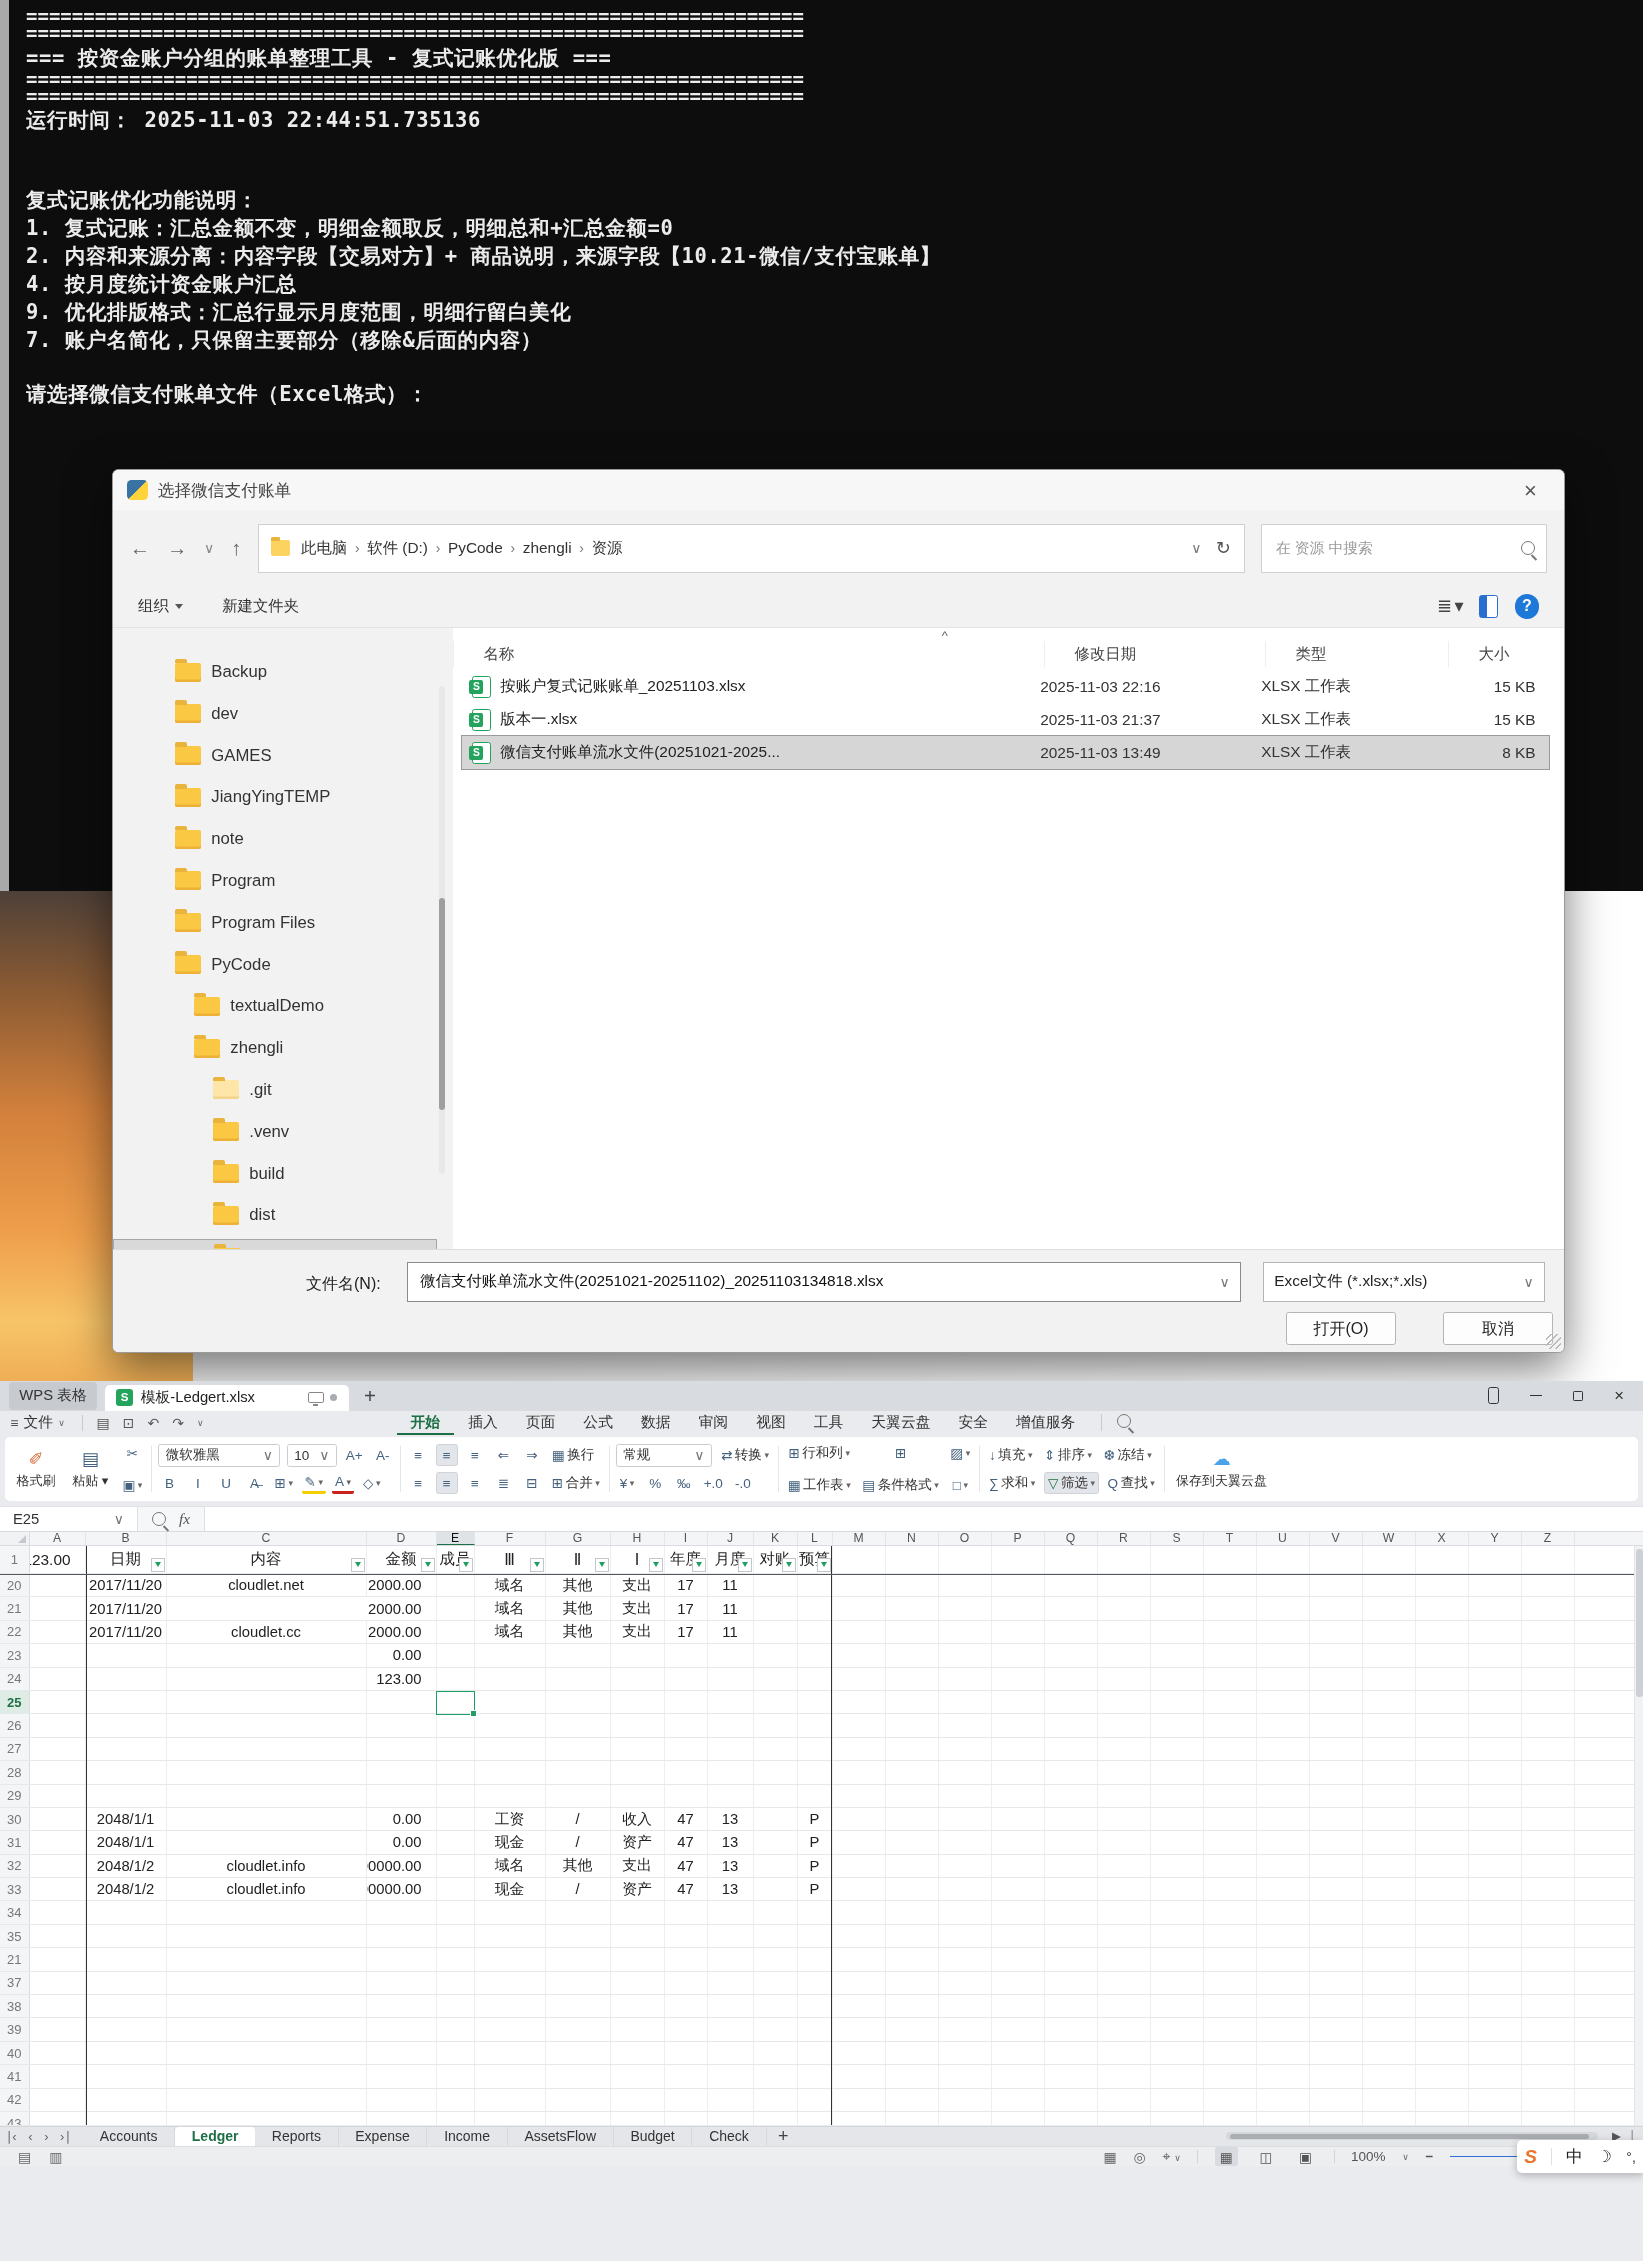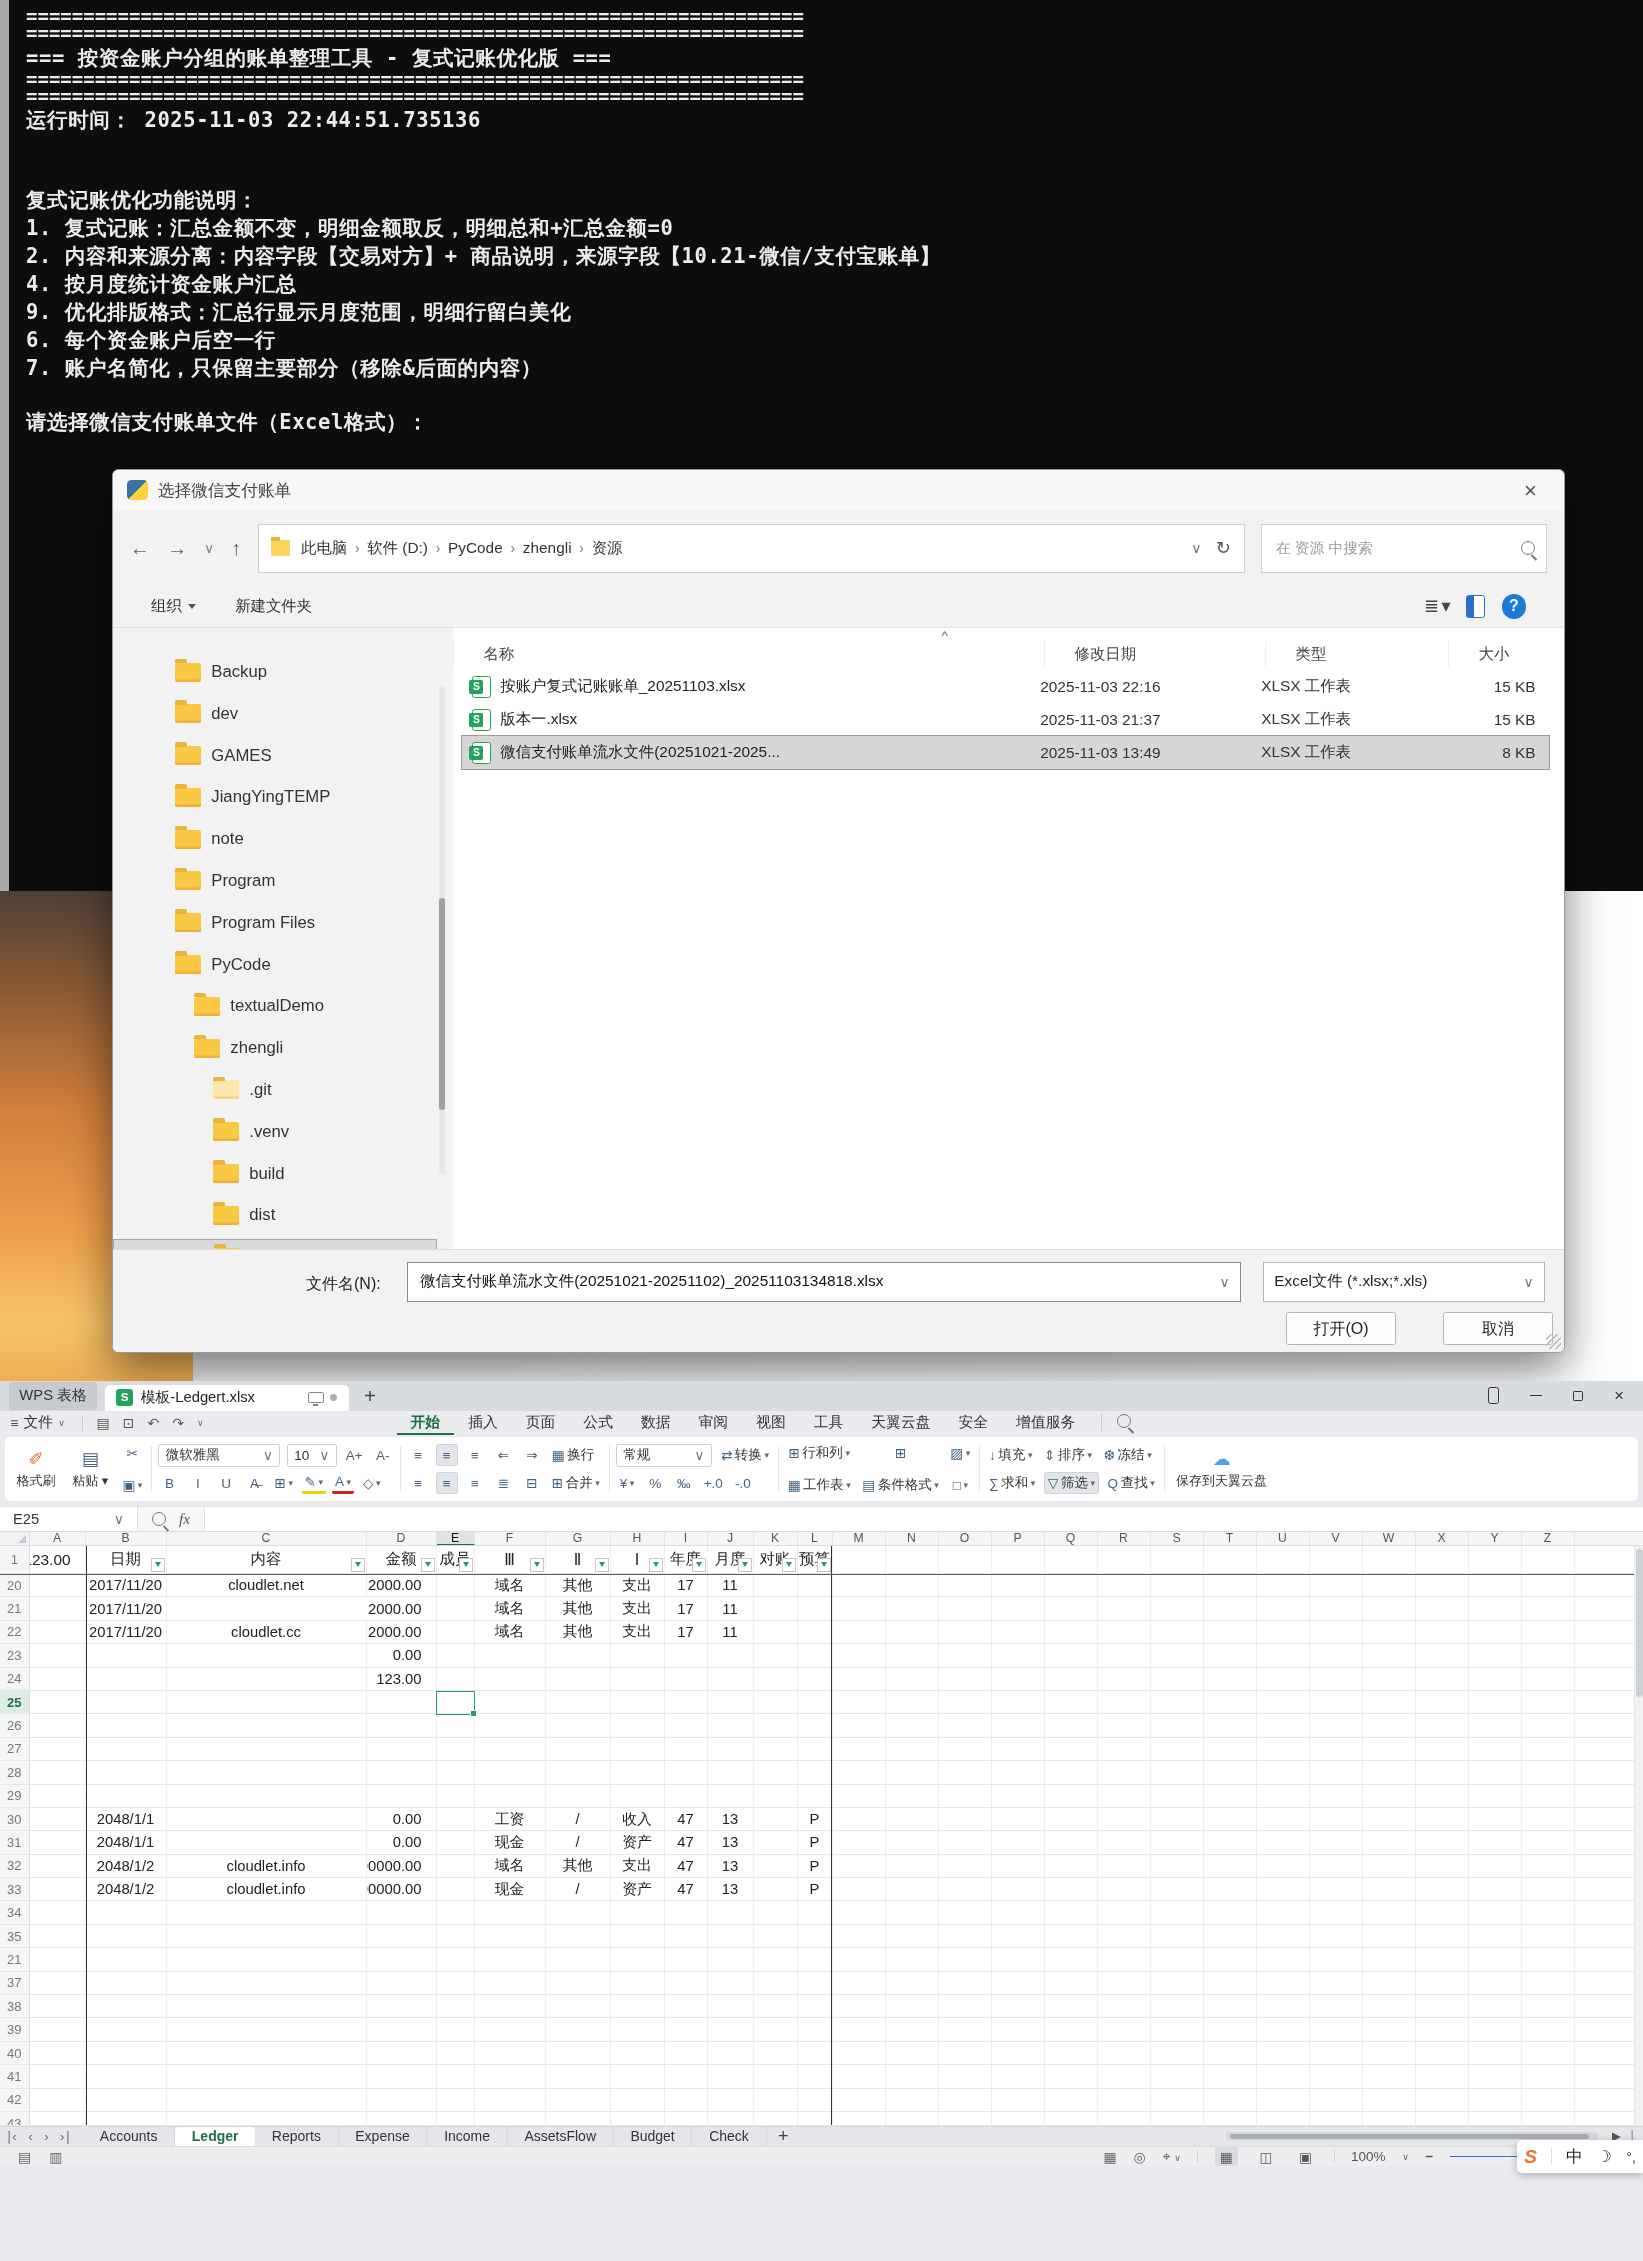--- a/index.html
+++ b/index.html
@@ -33,21 +33,21 @@
   .crumb-sep{font-size:14px;color:#777;padding:0 2.6px;}
   .mini-folder{width:19px;height:15.4px;background:#fbd35e;border-radius:1.9px;position:relative;margin:0 6.4px 0 2.6px;flex:0 0 auto;}
   .mini-folder::before{content:"";position:absolute;left:0;top:-3.2px;width:9px;height:3.9px;background:#e9b43c;border-radius:1.3px 1.3px 0 0;}
   #addr-caret{margin-left:auto;font-size:14px;color:#777;padding:0 10.3px;}
   #addr-refresh{font-size:18px;color:#555;padding:0 3.9px;}
   #search-box{width:286px;height:49px;background:#fff;border:0.6px solid #d0d0d0;display:flex;align-items:center;padding:0 11.6px;}
   #search-input{border:none;outline:none;flex:1;font-size:14.8px;color:#333;background:transparent;}
   #search-input::placeholder{color:#999;}
   .mag{width:14px;height:14px;border:1.9px solid #777;border-radius:50%;position:relative;flex:0 0 auto;}
   .mag::after{content:"";position:absolute;width:1.9px;height:7px;background:#777;left:11.6px;top:11.6px;transform:rotate(-45deg);}
-  #dlg-cmd{position:absolute;left:0;top:116px;right:0;height:42px;display:flex;align-items:center;padding:0 38px;border-bottom:0.6px solid #e3e3e3;justify-content:center;}
+  #dlg-cmd{position:absolute;left:0;top:116px;right:0;height:42px;display:flex;align-items:center;padding:0 25px;border-bottom:0.6px solid #e3e3e3;justify-content:center;}
   .cmd-item{font-size:15.4px;color:#333;margin-right:39px;display:flex;align-items:center;gap:6.4px;}
   .tri-down{width:0;height:0;border-left:4.5px solid transparent;border-right:4.5px solid transparent;border-top:5.8px solid #555;display:inline-block;}
   #cmd-right{margin-left:auto;display:flex;align-items:center;gap:16.7px;}
   #view-lines{font-size:18px;color:#444;letter-spacing:-1.3px;}
   #panel-icon{width:19px;height:23px;border:1.9px solid #2a6fd0;border-radius:2.6px;background:linear-gradient(90deg,#2a6fd0 40%,#fff 40%);}
   #help-icon{width:24.4px;height:24.4px;border-radius:50%;background:#1e78d7;color:#fff;font-size:16px;font-weight:bold;text-align:center;line-height:24.4px;}
   #dlg-body{position:absolute;left:0;top:158px;right:0;bottom:103px;}
   #tree{position:absolute;left:0;top:0;width:324px;bottom:0;overflow:hidden;padding-top:26px;}
   .tree-item{height:36px;margin-bottom:5.8px;display:flex;align-items:center;font-size:16.7px;color:#333;}
   .tree-item.lv1{padding-left:62px;}
@@ -194,21 +194,20 @@
         <div class="term-line sep">====================================================================</div>
         <div class="term-line sep">====================================================================</div>
         <div class="term-line">运行时间： 2025-11-03 22:44:51.735136</div>
         <div class="term-line blank"></div>
         <div class="term-line blank"></div>
         <div class="term-line">复式记账优化功能说明：</div>
         <div class="term-line">1. 复式记账：汇总金额不变，明细金额取反，明细总和+汇总金额=0</div>
         <div class="term-line">2. 内容和来源分离：内容字段【交易对方】+ 商品说明，来源字段【10.21-微信/支付宝账单】</div>
         <div class="term-line">4. 按月度统计资金账户汇总</div>
         <div class="term-line">9. 优化排版格式：汇总行显示月度范围，明细行留白美化</div>
-        <div class="term-line">6. 每个资金账户后空一行</div>
         <div class="term-line">7. 账户名简化，只保留主要部分（移除&amp;后面的内容）</div>
         <div class="term-line blank"></div>
         <div class="term-line">请选择微信支付账单文件（Excel格式）：</div>
       </div>
   </div>
 
   <div id="wallpaper">
     <div id="wp-left"></div>
     <div id="wp-right"></div>
   </div>

